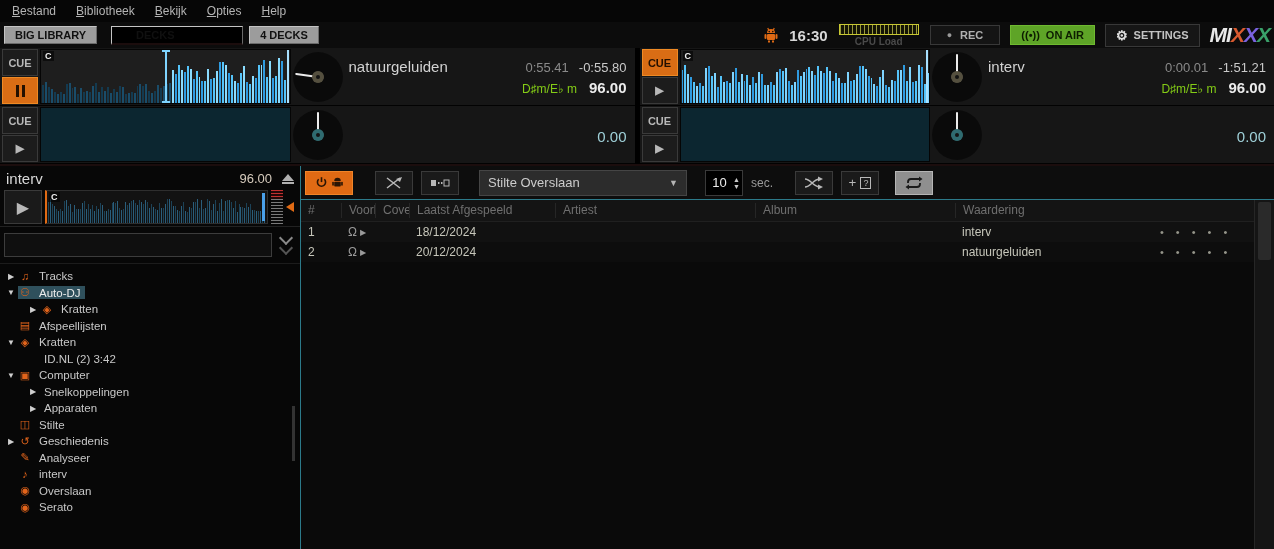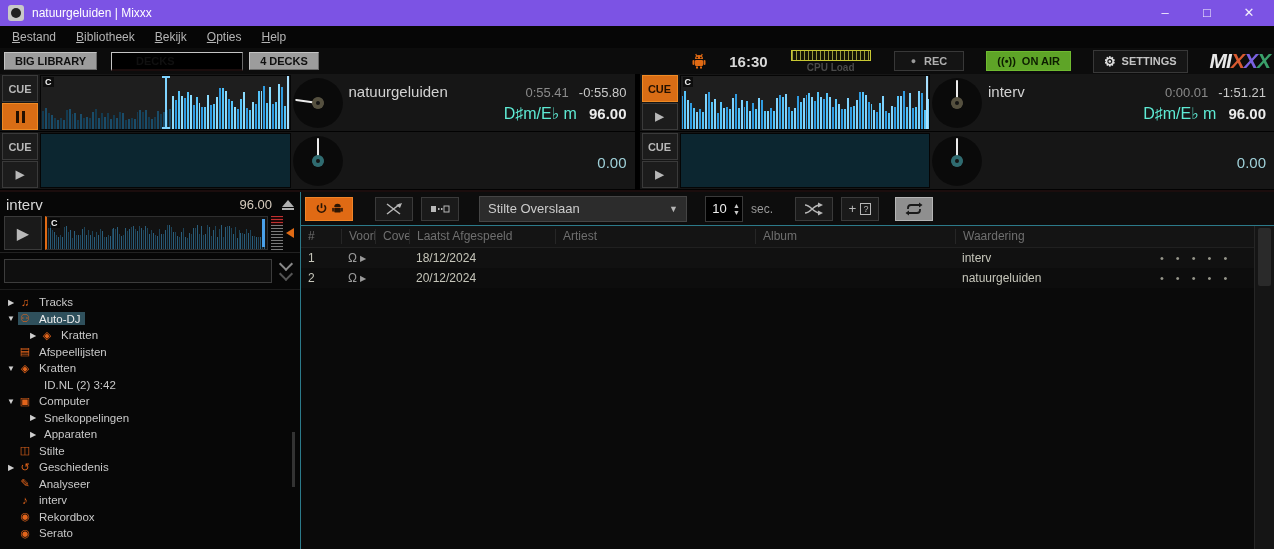--- a/index.html
+++ b/index.html
@@ -18,21 +18,21 @@
   
   .menubar{height:22px;background:#060606;display:flex;align-items:center;padding-left:2px;flex:0 0 auto;}
   .menu-item{display:block;color:#b4b4b4;font-size:12px;padding:2px 10px;}
   .menu-item::first-letter{text-decoration:underline;}
 
   
   .toolbar{height:26px;background:#0c0c0c;display:flex;align-items:center;padding:0 4px;flex:0 0 auto;}
   .tb-btn{background:#9c9c9c;border:1px solid #6a6a6a;border-top-color:#c4c4c4;border-left-color:#c4c4c4;
           color:#101010;font-weight:bold;font-size:11px;padding:2px 10px;margin-right:6px;}
   .tb-btn.decks{margin-left:8px;padding:2px 24px;}
-  .tb-right{margin-left:auto;display:flex;align-items:center;gap:22px;}
+  .tb-right{margin-left:auto;display:flex;align-items:center;gap:10px;}
   .robot{display:inline-block;line-height:0;}
   .clock{color:#d8d8d8;font-weight:bold;font-size:15px;}
   .cpu{display:flex;flex-direction:column;align-items:center;width:82px;}
   .cpu-meter{width:78px;height:9px;border:1px solid #c8c832;background:repeating-linear-gradient(90deg,#9a9a3a 0 1px,#141405 1px 4px);}
   .cpu-label{font-size:10px;color:#4a4a4a;font-weight:bold;margin-top:1px;}
   .rec-btn{display:flex;align-items:center;gap:8px;background:#141414;border:1px solid #383838;color:#b0b0b0;
            font-weight:bold;font-size:11px;padding:3px 16px;}
   .rec-dot{color:#9a9a9a;font-size:9px;}
   .onair-btn{display:flex;align-items:center;gap:6px;background:#5ea427;border:1px solid #6fba30;color:#0d1d00;
              font-weight:bold;font-size:11px;padding:3px 10px;}
@@ -68,21 +68,21 @@
   .needle{position:absolute;left:50%;top:2px;width:2px;height:22px;margin-left:-1px;background:#ececec;
           border-radius:1px;transform-origin:50% 23px;}
   .hub{position:absolute;left:50%;top:50%;width:12px;height:12px;margin:-6px 0 0 -6px;border-radius:50%;background:#55503f;}
   .hub::after{content:"";position:absolute;left:4px;top:4px;width:4px;height:4px;border-radius:50%;background:#141414;}
   .hub.teal{background:#2f6b70;}
   .deck-info{width:278px;flex:0 0 auto;display:flex;flex-direction:column;justify-content:center;gap:4px;padding:0 6px;}
   .di-row{display:flex;align-items:baseline;}
   .di-title{color:#d2d2d2;font-size:15px;flex:1;white-space:nowrap;overflow:hidden;}
   .t-el{color:#8a8a8a;font-size:13px;margin-right:10px;}
   .t-rem{color:#cacaca;font-size:13px;}
-  .di-key{margin-left:auto;color:#5eead4;font-size:16px;margin-right:12px;}
+  .di-key{margin-left:auto;color:#84cc16;font-size:12px;margin-right:12px;}
   .di-bpm{color:#ececec;font-size:15px;font-weight:bold;}
   .di-bpm.teal{color:#9fd0d8;font-weight:normal;}
 
   
   .main{flex:1;display:flex;min-height:0;}
   .sidebar{width:300px;flex:0 0 auto;background:#070707;display:flex;flex-direction:column;position:relative;}
   .sb-scroll{position:absolute;right:5px;top:240px;width:3px;height:55px;background:#333;}
 
   
   .pvdeck{padding:4px 4px 2px 4px;border-bottom:1px solid #222;}
@@ -155,29 +155,20 @@
   .rating{letter-spacing:12px;font-size:11px;color:#95958a;padding-left:10px;}
   .lib-empty{flex:1;background:#0a0a0a;}
   .vscroll{width:19px;flex:0 0 auto;background:#151515;border-left:1px solid #262626;position:relative;}
   .vthumb{position:absolute;top:2px;left:3px;right:3px;height:58px;background:#2a2a2a;border-radius:2px;}
 </style>
 </head>
 <body>
 
 <div class="app">
 
-  <div class="titlebar">
-    <span class="appicon"></span>
-    <span class="wtitle">natuurgeluiden | Mixxx</span>
-    <span class="wctrls">
-      <span class="wbtn">–</span>
-      <span class="wbtn">□</span>
-      <span class="wbtn">✕</span>
-    </span>
-  </div>
 
   <div class="menubar">
     <span class="menu-item">Bestand</span>
     <span class="menu-item">Bibliotheek</span>
     <span class="menu-item">Bekijk</span>
     <span class="menu-item">Opties</span>
     <span class="menu-item">Help</span>
   </div>
 
   <div class="toolbar">
@@ -730,21 +721,21 @@
             <span class="t-arrow"></span>
             <span class="hl">
               <span class="t-icon">♪</span>
               <span class="t-label">interv</span>
             </span>
           </div>
           <div class="tree-row" style="padding-left: 4px;">
             <span class="t-arrow"></span>
             <span class="hl">
               <span class="t-icon">◉</span>
-              <span class="t-label">Rekordbox</span>
+              <span class="t-label">Overslaan</span>
             </span>
           </div>
           <div class="tree-row" style="padding-left: 4px;">
             <span class="t-arrow"></span>
             <span class="hl">
               <span class="t-icon">◉</span>
               <span class="t-label">Serato</span>
             </span>
           </div>
         </div>

